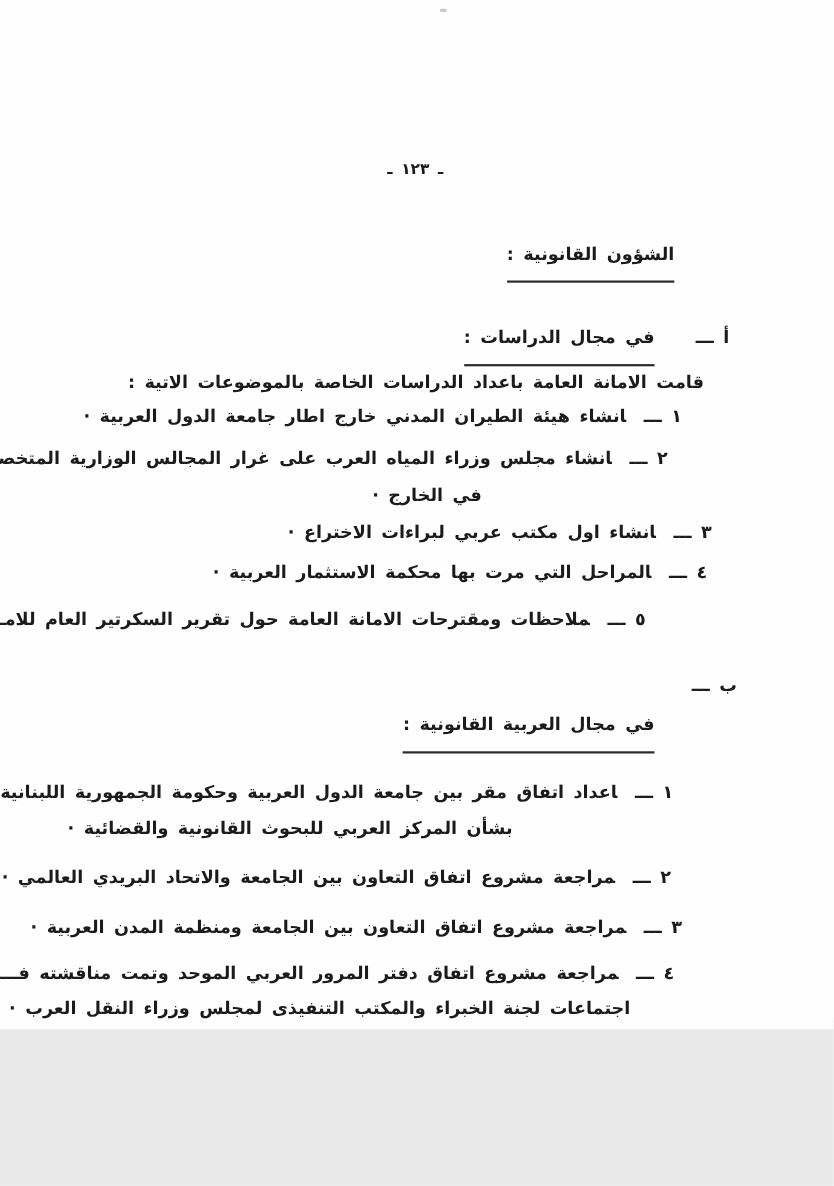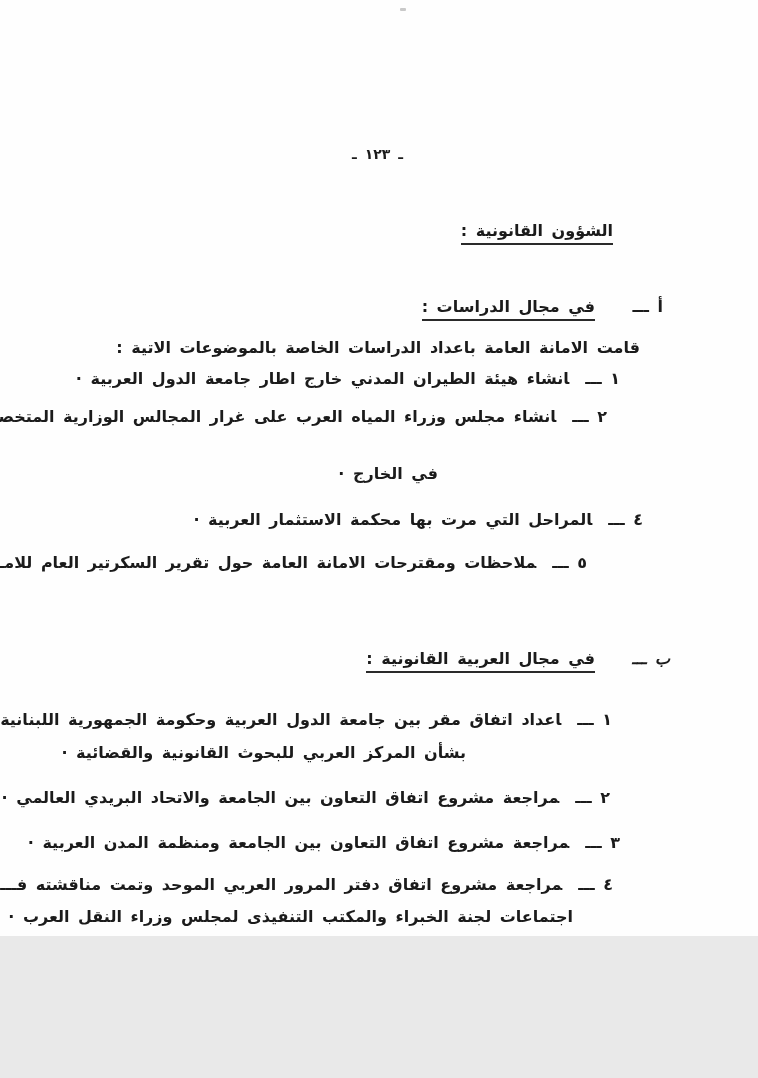--- a/index.html
+++ b/index.html
@@ -23,21 +23,21 @@
     line-height: 22px;
     color: #1b1b1b;
   }
   .pagenum {
     font-size: 14px;
     font-weight: 700;
     letter-spacing: 1px;
   }
   .underlined {
     border-bottom: 2px solid #2a2a2a;
-    padding-bottom: 3px;
+    padding-bottom: 15px;
   }
   .it-num { margin-inline-end: 16px; }
   .artifact {
     position: absolute;
     width: 6px; height: 3px;
     background: #c9c9c9;
     border-radius: 1px;
   }
 </style>
 </head>
@@ -60,32 +60,35 @@
 
   <div class="ln" style="top:337px; right:118px;">قامت الامانة العامة باعداد الدراسات الخاصة بالموضوعات الاتية :</div>
 
   <div class="ln" style="top:368px; right:138px;">
     <span class="it-num">١ ـــ</span><span>انشاء هيئة الطيران المدني خارج اطار جامعة الدول العربية ·</span>
   </div>
 
   <div class="ln" style="top:406px; right:151px;">
     <span class="it-num">٢ ـــ</span><span>انشاء مجلس وزراء المياه العرب على غرار المجالس الوزارية المتخصصة</span>
   </div>
-  <div class="ln" style="top:439px; right:320px;margin-top:24px;">في الخارج ·</div>
+  <div class="ln" style="top:439px; right:320px;">في الخارج ·</div>
 
+  <div class="ln" style="top:473px; right:111px;">
+    <span class="it-num">٣ ـــ</span><span>انشاء اول مكتب عربي لبراءات الاختراع ·</span>
+  </div>
 
   <div class="ln" style="top:509px; right:115px;">
     <span class="it-num">٤ ـــ</span><span>المراحل التي مرت بها محكمة الاستثمار العربية ·</span>
   </div>
 
   <div class="ln" style="top:552px; right:171px;">
     <span class="it-num">٥ ـــ</span><span>ملاحظات ومقترحات الامانة العامة حول تقرير السكرتير العام للامـــم</span>
   </div>
 
-  <div class="ln" style="top:648px; right:88px;font-style:italic;">ب ـــ</div>
+  <div class="ln" style="top:612px; right:88px;">ب ـــ</div>
   <div class="ln" style="top:648px; right:163px;">
     <span class="underlined">في مجال العربية القانونية :</span>
   </div>
 
   <div class="ln" style="top:709px; right:146px;padding-left:24px;">
     <span class="it-num">١ ـــ</span><span>اعداد اتفاق مقر بين جامعة الدول العربية وحكومة الجمهورية اللبنانية</span>
   </div>
   <div class="ln" style="top:742px; right:292px;">بشأن المركز العربي للبحوث القانونية والقضائية ·</div>
 
   <div class="ln" style="top:787px; right:148px;">

